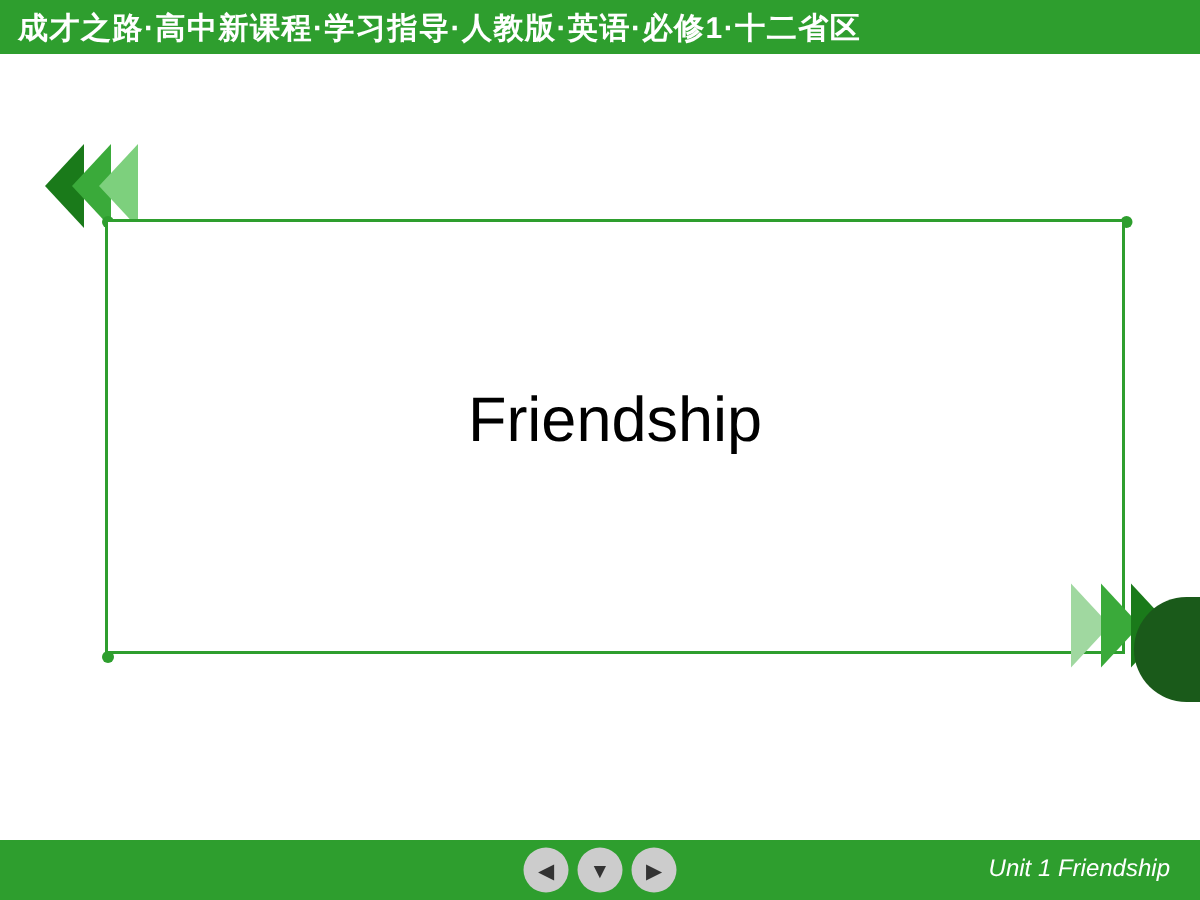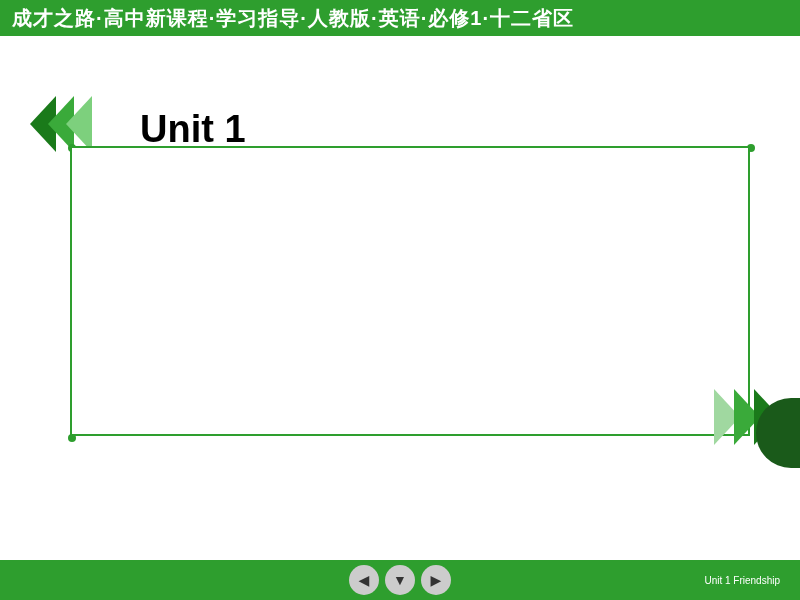--- a/index.html
+++ b/index.html
@@ -222,47 +222,48 @@
       align-items: center;
       justify-content: center;
       cursor: pointer;
       font-size: 14px;
       color: #333;
       border: none;
     }
 
     #bottom-label {
       color: #ffffff;
-      font-size: 10px;
+      font-size: 16px;
       margin-left: auto;
+      font-style: italic;
     }
   </style>
 </head>
 <body>
 
 <div id="top-bar">
   <span id="top-bar-title">成才之路·高中新课程·学习指导·人教版·英语·必修1·十二省区</span>
 </div>
 
 <div id="main-content">
 
   <div id="chevrons-left">
     <div class="chevron-dark"></div>
     <div class="chevron-mid"></div>
     <div class="chevron-light"></div>
   </div>
 
-  <div id="unit-title">Unit 1</div>
 
   <div id="dot-tl"></div>
   <div id="dot-bl"></div>
   <div id="dot-tr"></div>
 
   <div id="content-box"></div>
 
+  <div id="friendship-text">Friendship</div>
 
   <div id="chevrons-right">
     <div class="chevron-r-light"></div>
     <div class="chevron-r-mid"></div>
     <div class="chevron-r-dark"></div>
   </div>
 
   <div id="right-circle"></div>
 
 </div>

